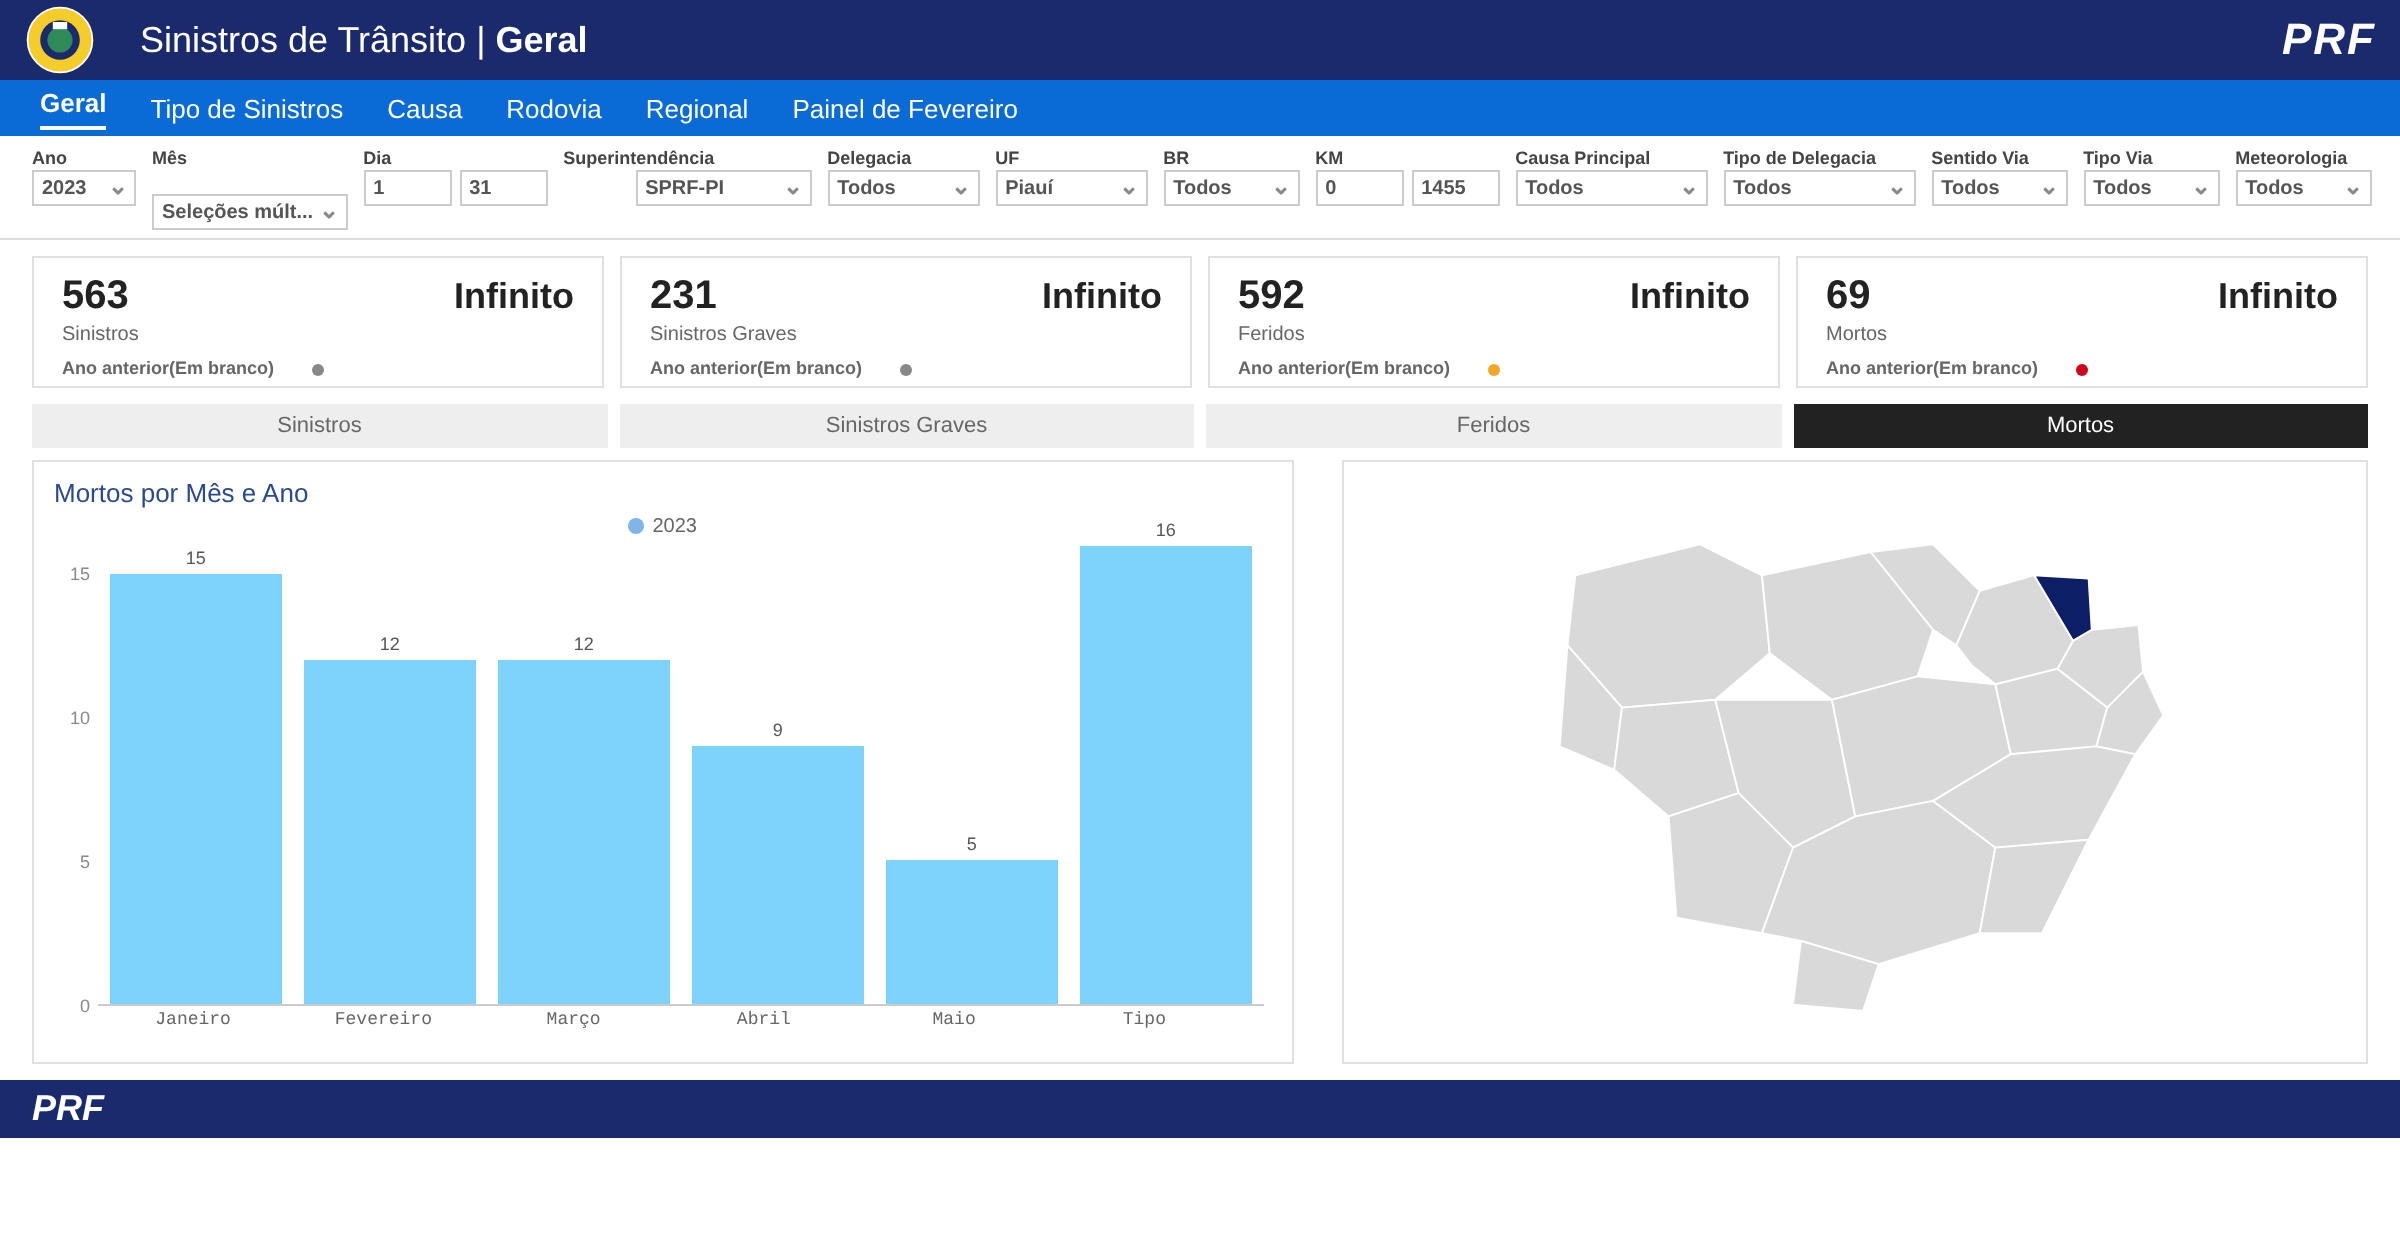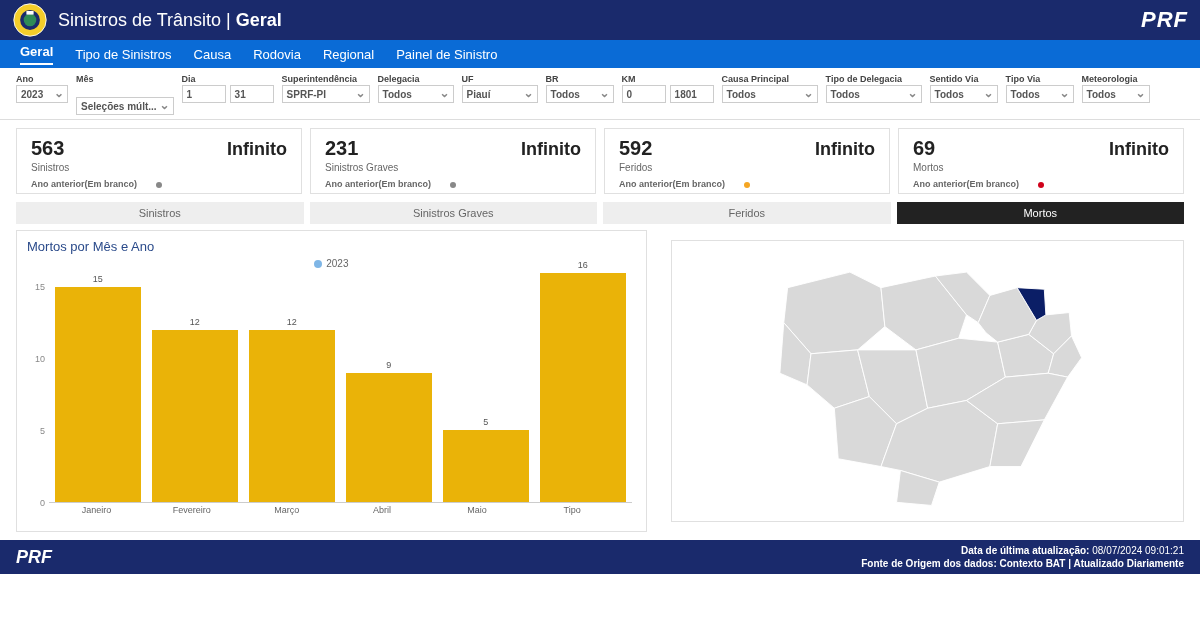--- a/index.html
+++ b/index.html
@@ -1,19 +1,19 @@
 <!DOCTYPE html>
 <html><head>
 <meta charset="utf-8">
 <style>
   * { box-sizing: border-box; }
   body { margin:0; font-family: "Segoe UI", Arial, sans-serif; background:#fff; color:#333; }
   .header { background:#1a2a6c; color:#fff; display:flex; align-items:center; height:40px; padding:0 12px; position:relative; }
   .header .logo { width:36px; height:36px; margin-right:10px; }
-  .header h1 { font-size:18px; font-weight:400; margin:0; }
+  .header h1 { font-size:18px; font-weight:400; margin:12px; }
   .header h1 strong { font-weight:700; }
   .header .brand { margin-left:auto; font-size:22px; font-weight:900; letter-spacing:1px; font-style:italic; }
   .nav { background:#0a6bd6; color:#fff; display:flex; height:28px; align-items:center; padding:0 20px; font-size:13px; }
   .nav .tab { margin-right:22px; cursor:pointer; }
   .nav .tab.active { font-weight:700; border-bottom:2px solid #fff; padding-bottom:4px; }
 
   .filters { display:flex; gap:8px; padding:6px 16px 4px; font-size:10px; color:#555; flex-wrap:nowrap; border-bottom:1px solid #ddd; }
   .filter { flex: 0 0 auto; font-weight: bold; }
   .filter label { display:block; font-size:9px; color:#444; margin-bottom:1px; }
   .filter .sel { border:1px solid #ccc; background:#fff; height:18px; font-size:10px; padding:1px 16px 1px 4px; position:relative; min-width:52px; display:flex; align-items:center; cursor:pointer; }
@@ -27,32 +27,32 @@
   .kpi .value { font-size:20px; font-weight:700; color:#222; }
   .kpi .inf { font-size:18px; font-weight:700; color:#222; }
   .kpi .name { font-size:10px; color:#666; text-align:left; margin-top:2px; }
   .kpi .prev { font-size:9px; color:#666; margin-top:6px;font-weight:bold; }
   .kpi .dot { width:6px; height:6px; border-radius:50%; position:absolute; left:50%; bottom:5px; transform:translateX(-50%); }
 
   .toggle { display:flex; gap:6px; padding:0 16px 6px; }
   .toggle .btn { flex:1; text-align:center; font-size:11px; padding:5px 0; background:#eee; color:#666; cursor:pointer; }
   .toggle .btn.active { background:#222; color:#fff; }
 
-  .main { display:flex; gap:24px; padding:0 16px 8px;align-items:center; }
+  .main { display:flex; gap:24px; padding:0 16px 8px; }
   .chart-card { flex: 0 0 54%; border:1px solid #e0e0e0; padding:8px 10px; }
   .chart-card .title { font-size:13px; color:#2a4a8a; margin-bottom:4px; }
   .legend { text-align:center; font-size:10px; color:#666; }
   .legend .sw { display:inline-block; width:8px; height:8px; background:#7fb6e6; border-radius:50%; margin-right:4px; vertical-align:middle; }
   .plot { position:relative; height:250px; margin-top:4px; }
   .yaxis { position:absolute; left:0; top:0; bottom:20px; width:22px; font-size:9px; color:#888; }
   .ytick { position:absolute; right:4px; transform:translateY(50%); }
   .plotarea { position:absolute; left:22px; right:4px; top:0; bottom:20px; border-bottom:1px solid #ccc; display:flex; align-items:flex-end; gap:2%; padding:0 1%; }
-  .bar { flex:1; position:relative; background:#eab308; }
+  .bar { flex:1; position:relative; background:#7dd3fc; }
   .bar .val { position:absolute; top:-13px; left:0; right:0; text-align:center; font-size:9px; color:#555; }
-  .xaxis { position:absolute; left:22px; right:16px; bottom:0; height:18px; display:flex; }
+  .xaxis { position:absolute; left:22px; right:16px; bottom:0; height:18px; display:flex;font-family:Liberation Mono, monospace; }
   .xlab { flex:1; text-align:center; font-size:9px; color:#666; }
 
   .map-card { flex:1; border:1px solid #e0e0e0; display:flex; align-items:center; justify-content:center; }
 
   .footer { background:#1a2a6c; color:#fff; display:flex; align-items:center; padding:4px 16px; font-size:10px; }
   .footer .brand { font-size:18px; font-weight:900; font-style:italic; }
   .footer .meta { margin-left:auto; text-align:right; line-height:1.3; }
 </style>
 </head>
 <body>
@@ -69,60 +69,60 @@
   </h1>
   <div class="brand">PRF</div>
 </div>
 
 <div class="nav" id="nav">
     <div class="tab active">Geral</div>
     <div class="tab">Tipo de Sinistros</div>
     <div class="tab">Causa</div>
     <div class="tab">Rodovia</div>
     <div class="tab">Regional</div>
-    <div class="tab">Painel de Sinistro</div>
+    <div class="tab">Painel de Fevereiro</div>
   </div>
 
 <div class="filters" id="filters">
     <div class="filter">
       <label>Ano</label>
       <div class="sel" style="min-width: 52px;">2023</div>
     </div>
     <div class="filter">
       <label>Mês</label>
       <div class="sel" style="min-width: 88px; margin-top: 13px;">Seleções múlt...</div>
     </div>
     <div class="filter">
       <label>Dia</label>
       <div class="range">
         <div class="num">1</div>
         <div class="num">31</div>
       </div>
     </div>
     <div class="filter">
       <label>Superintendência</label>
-      <div class="sel" style="min-width: 88px;">SPRF-PI</div>
+      <div class="sel" style="min-width: 88px; margin-left: 36px;">SPRF-PI</div>
     </div>
     <div class="filter">
       <label>Delegacia</label>
       <div class="sel" style="min-width: 76px;">Todos</div>
     </div>
     <div class="filter">
       <label>UF</label>
       <div class="sel" style="min-width: 76px;">Piauí</div>
     </div>
     <div class="filter">
       <label>BR</label>
       <div class="sel" style="min-width: 68px;">Todos</div>
     </div>
     <div class="filter">
       <label>KM</label>
       <div class="range">
         <div class="num">0</div>
-        <div class="num">1801</div>
+        <div class="num">1455</div>
       </div>
     </div>
     <div class="filter">
       <label>Causa Principal</label>
       <div class="sel" style="min-width: 96px;">Todos</div>
     </div>
     <div class="filter">
       <label>Tipo de Delegacia</label>
       <div class="sel" style="min-width: 96px;">Todos</div>
     </div>
@@ -255,17 +255,13 @@
         <path d="M300 235 L360 230 L330 290 L290 290 Z"></path>
         <path d="M275 105 L290 70 L325 60 L350 102 L340 120 L300 130 L285 118 Z"></path>
         <path d="M325 60 L360 62 L362 95 L350 102 Z" fill="#0b1e66"></path>
       </g>
     </svg>
   </div>
 </div>
 
 <div class="footer">
   <div class="brand">PRF</div>
-  <div class="meta">
-    <div><b>Data de última atualização:</b> <span>08/07/2024 09:01:21</span></div>
-    <div><b>Fonte de Origem dos dados: Contexto BAT | Atualizado Diariamente</b></div>
-  </div>
 </div>
 
 </body></html>

